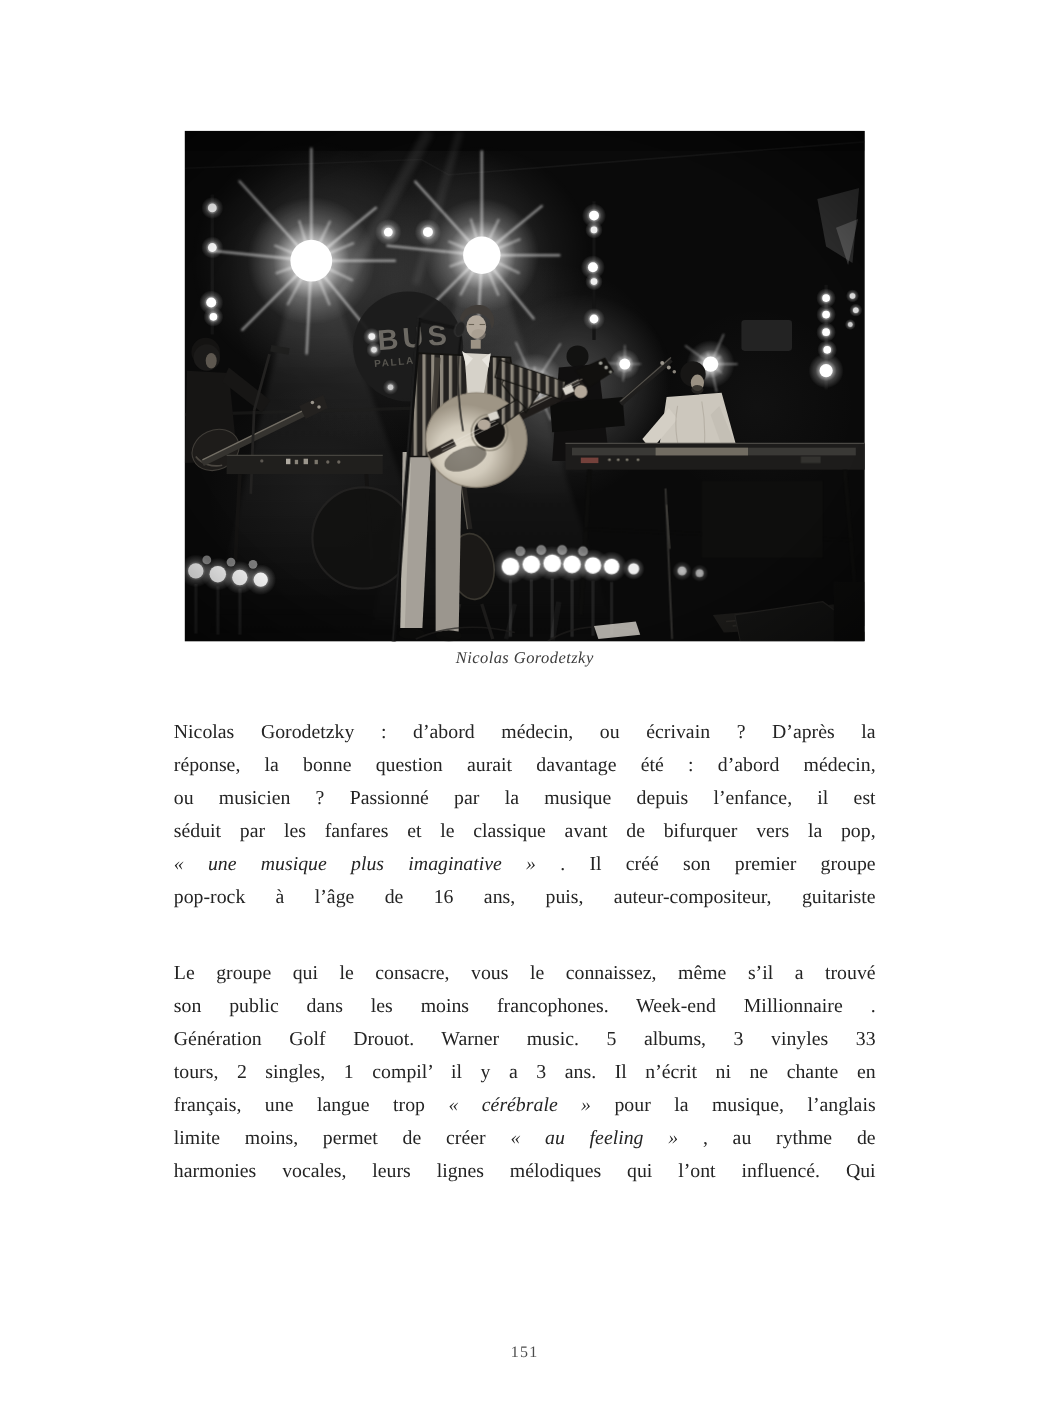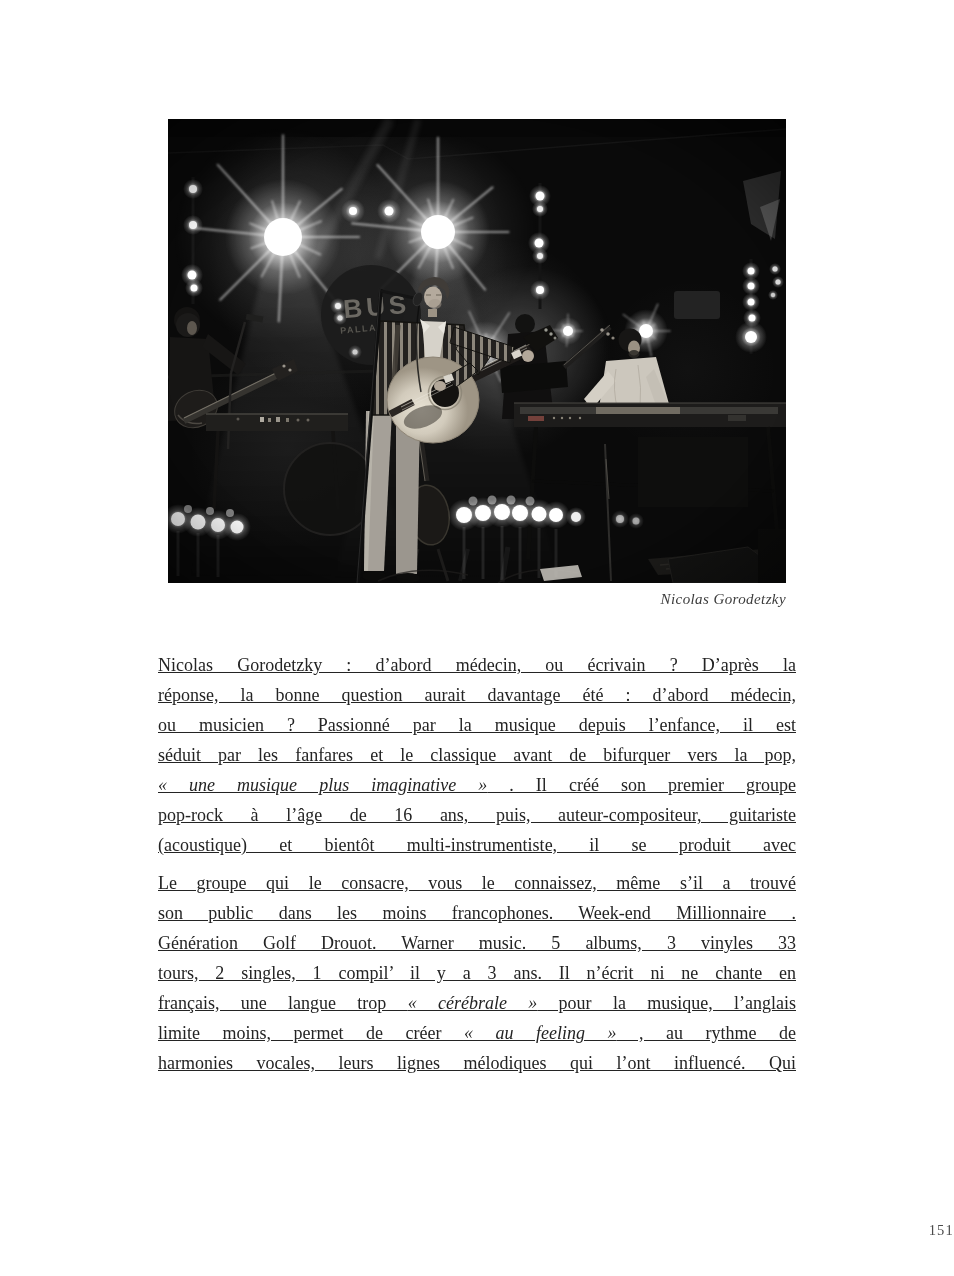--- a/index.html
+++ b/index.html
@@ -8,37 +8,37 @@
     background:#ffffff;
     font-family:"Liberation Serif", serif;
   }
   .photo{
     position:absolute;left:168px;top:119px;width:618px;height:464px;
     background:#0a0a0a;overflow:hidden;
   }
   .photo svg{display:block}
   .caption{
     position:absolute;left:168px;top:591px;width:618px;
-    text-align:right;font-style:italic;font-size:15px;letter-spacing:.4px;
+    text-align:center;font-style:italic;font-size:15px;letter-spacing:.4px;
     color:#3c3c3c;
   }
   .article{
     position:absolute;left:158px;top:650px;width:638px;
-    font-size:18px;color:#242424;text-decoration:underline;
+    font-size:18px;color:#242424;
   }
   .para{margin:0}
-  .para + .para{margin-top:8px}
+  .para + .para{margin-top:39px}
   .tline{
     height:30px;line-height:30px;
     text-align:justify;text-align-last:justify;
   }
   .tline.last{text-align-last:left}
   .it{font-style:italic}
   .pageno{
-    position:absolute;left:0;top:1222px;width:954px;text-align:right;
+    position:absolute;left:0;top:1222px;width:954px;text-align:center;
     font-size:14.5px;letter-spacing:1.2px;color:#4b4b4b;
   }
 </style>
 </head>
 <body>
 
 <div class="photo">
 <svg width="618" height="464" viewBox="0 0 618 464" xmlns="http://www.w3.org/2000/svg">
   <defs>
     <radialGradient id="gw">
@@ -456,21 +456,20 @@
 <div class="caption">Nicolas Gorodetzky</div>
 
 <div class="article">
     <div class="para">
       <div class="tline"><span>Nicolas Gorodetzky : d’abord médecin, ou écrivain ? D’après la</span></div>
       <div class="tline"><span>réponse, la bonne question aurait davantage été : d’abord médecin,</span></div>
       <div class="tline"><span>ou musicien ? Passionné par la musique depuis l’enfance, il est</span></div>
       <div class="tline"><span>séduit par les fanfares et le classique avant de bifurquer vers la pop,</span></div>
       <div class="tline"><span class="it">« une musique plus imaginative »</span><span> . Il créé son premier groupe</span></div>
       <div class="tline"><span>pop-rock à l’âge de 16 ans, puis, auteur-compositeur, guitariste</span></div>
-      <div class="tline"><span>(acoustique) et bientôt multi-instrumentiste, il se produit avec</span></div>
     </div>
     <div class="para">
       <div class="tline"><span>Le groupe qui le consacre, vous le connaissez, même s’il a trouvé</span></div>
       <div class="tline"><span>son public dans les moins francophones. Week-end Millionnaire .</span></div>
       <div class="tline"><span>Génération Golf Drouot. Warner music. 5 albums, 3 vinyles 33</span></div>
       <div class="tline"><span>tours, 2 singles, 1 compil’ il y a 3 ans. Il n’écrit ni ne chante en</span></div>
       <div class="tline"><span>français, une langue trop </span><span class="it">« cérébrale »</span><span> pour la musique, l’anglais</span></div>
       <div class="tline"><span>limite moins, permet de créer </span><span class="it">« au feeling »</span><span> , au rythme de</span></div>
       <div class="tline"><span>harmonies vocales, leurs lignes mélodiques qui l’ont influencé. Qui</span></div>
     </div>

